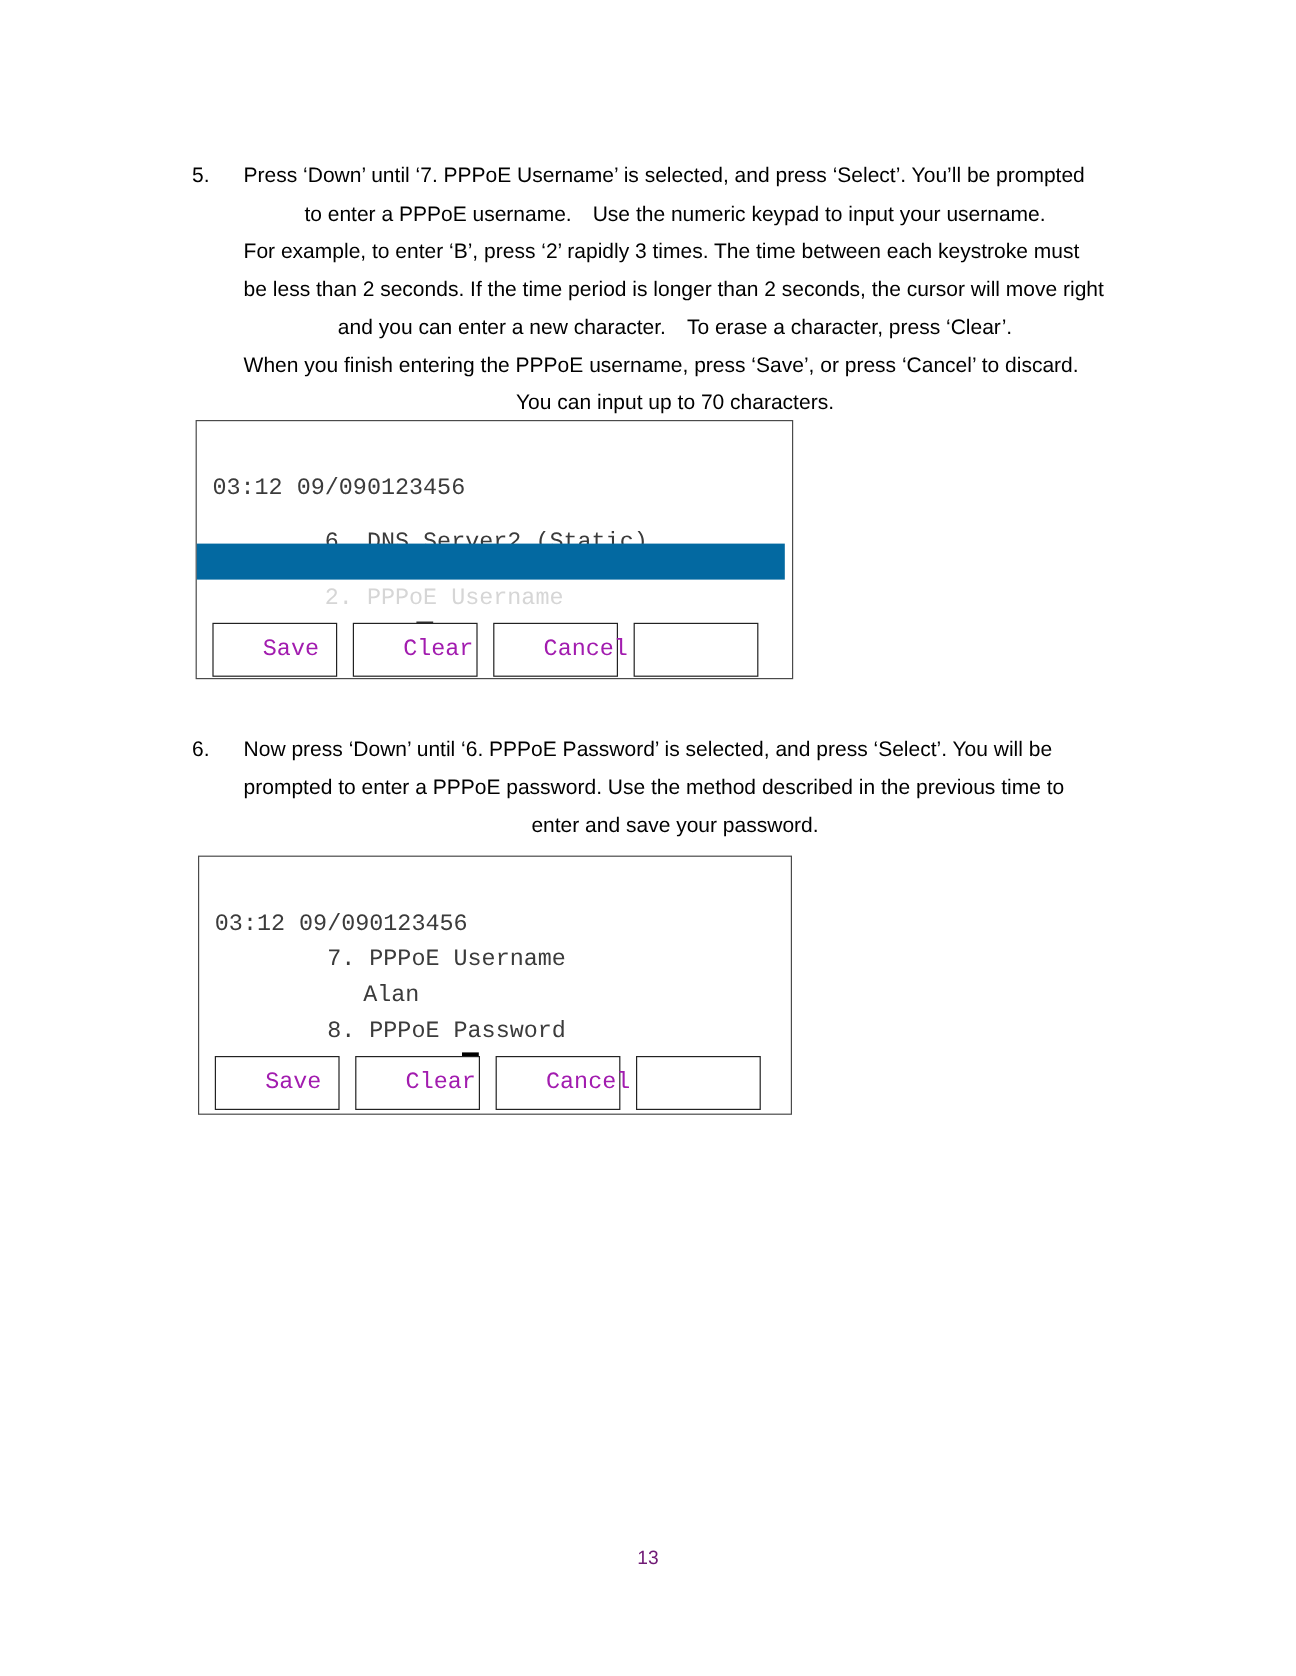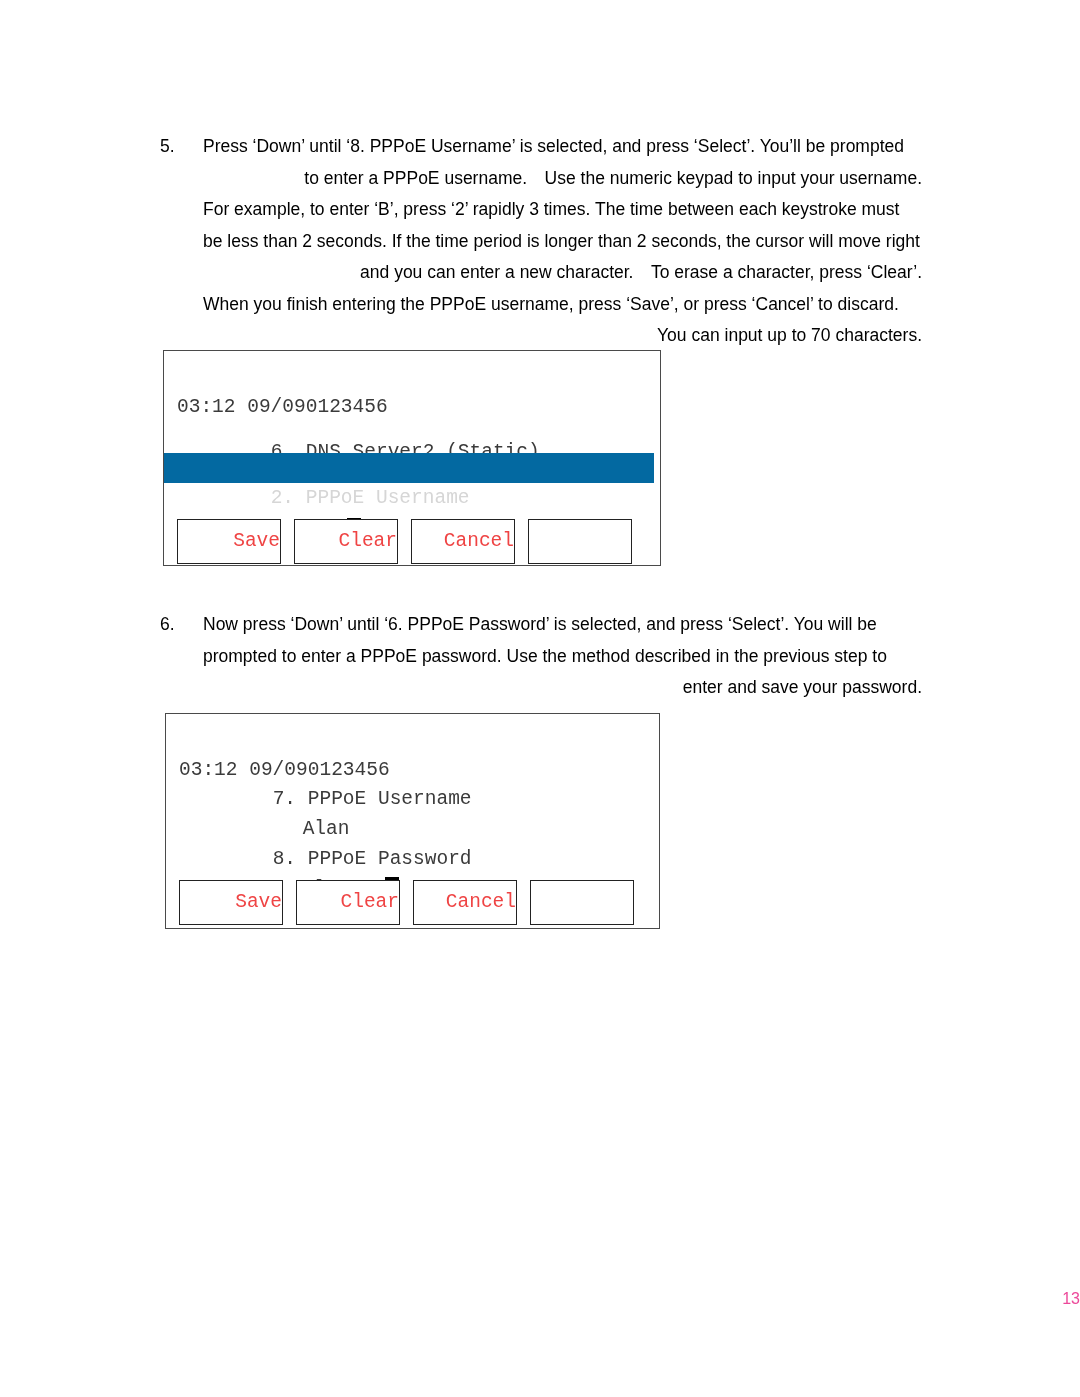--- a/index.html
+++ b/index.html
@@ -40,21 +40,21 @@
     flex: 1 1 auto;
     font-size: 17.5px;
     line-height: 31.5px;
     color: #000;
   }
   .step-body p {
     margin: 0;
     padding: 0;
   }
   .just p { text-align: justify; text-justify: inter-word; }
-  .just p.lastline { text-align: right; }
+  .just p.lastline { text-align: center; }
 
   #step-5 { left: 160px; top: 131px; width: 762px; }
   #step-6 { left: 160px; top: 609px; width: 762px; }
 
   
   .lcd {
     position: absolute;
     border: 1.5px solid #4a4a4a;
     background: #ffffff;
     box-sizing: border-box;
@@ -116,45 +116,46 @@
   }
   .softkey {
     width: 104px;
     height: 45px;
     border: 1.5px solid #222222;
     background: #ffffff;
     box-sizing: border-box;
     font-family: "Liberation Mono", monospace;
     font-size: 19.5px;
     line-height: 43px;
-    color: #ef4444;
-    text-align: right;
+    color: #a21caf;
+    text-align: left;
     white-space: pre;
+    padding-left: 41px;
   }
 
   
   #page-number {
     position: absolute;
     left: 0;
     top: 1290px;
     width: 1080px;
-    text-align: right;
+    text-align: center;
     font-size: 16px;
-    color: #ec4899;
+    color: #701a75;
   }
 </style>
 </head>
 <body>
 
 <div class="page">
 
   <div class="step just" id="step-5">
     <div class="step-num">5.</div>
     <div class="step-body">
-      <p>Press ‘Down’ until ‘8. PPPoE Username’ is selected, and press ‘Select’. You’ll be prompted</p>
+      <p>Press ‘Down’ until ‘7. PPPoE Username’ is selected, and press ‘Select’. You’ll be prompted</p>
       <p class="lastline">to enter a PPPoE username. Use the numeric keypad to input your username.</p>
       <p>For example, to enter ‘B’, press ‘2’ rapidly 3 times. The time between each keystroke must</p>
       <p>be less than 2 seconds. If the time period is longer than 2 seconds, the cursor will move right</p>
       <p class="lastline">and you can enter a new character. To erase a character, press ‘Clear’.</p>
       <p>When you finish entering the PPPoE username, press ‘Save’, or press ‘Cancel’ to discard.</p>
       <p class="lastline">You can input up to 70 characters.</p>
     </div>
   </div>
 
   <div class="lcd" id="lcd-1">
@@ -188,21 +189,21 @@
         <div class="softkey"></div>
       </div>
 
     </div>
   </div>
 
   <div class="step just" id="step-6">
     <div class="step-num">6.</div>
     <div class="step-body">
       <p>Now press ‘Down’ until ‘6. PPPoE Password’ is selected, and press ‘Select’. You will be</p>
-      <p>prompted to enter a PPPoE password. Use the method described in the previous step to</p>
+      <p>prompted to enter a PPPoE password. Use the method described in the previous time to</p>
       <p class="lastline">enter and save your password.</p>
     </div>
   </div>
 
   <div class="lcd" id="lcd-2">
     <div class="lcd-screen">
 
       <div class="lcd-line lcd-header" style="top:9px;">
         <span>03:12 09/09</span>
         <span>0123456</span>

